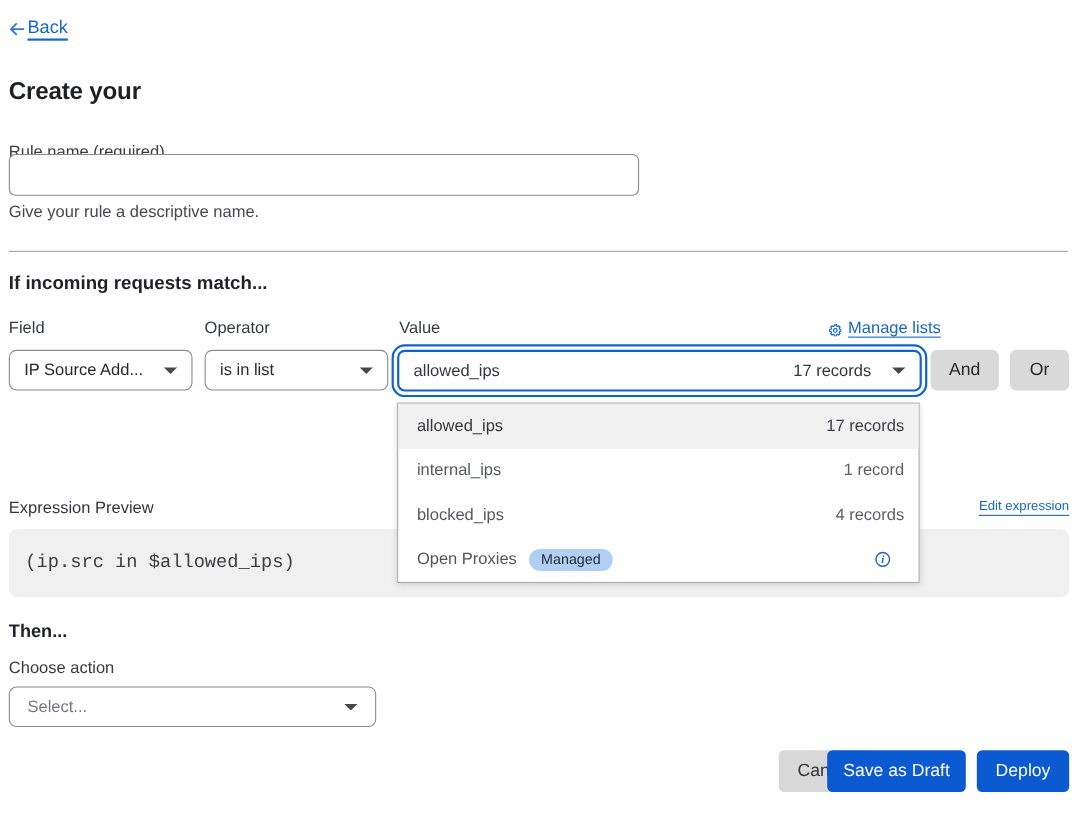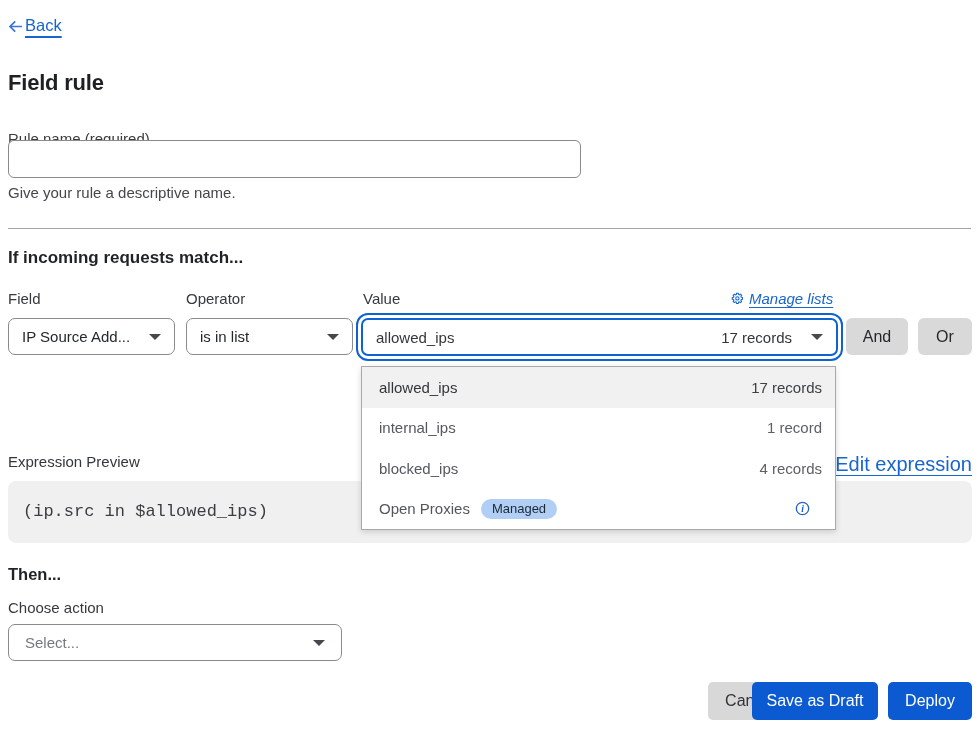--- a/index.html
+++ b/index.html
@@ -19,35 +19,35 @@
 <body>
 <div id="page">
 
   <div class="abs" style="left:8px; top:16px; display:flex; align-items:center;">
     <svg width="15" height="13" viewBox="0 0 15 13" style="display:block; margin-top:2px;">
       <path d="M14 6.5 H2.2 M7.2 1.3 L2 6.5 L7.2 11.7" fill="none" stroke="#3b74d6" stroke-width="1.7"></path>
     </svg>
     <span style="font-size:16.5px; color:#1765cd; margin-left:2px; text-decoration:underline; text-underline-offset:5px; text-decoration-thickness:1.5px;">Back</span>
   </div>
 
-  <div class="abs" style="left:8px; top:70px; font-size:22px; font-weight:700; color:#1e2124; letter-spacing:-0.2px;">Field rule</div>
+  <div class="abs" style="left:8px; top:70px; font-size:22px; font-weight:700; color:#1e2124; letter-spacing:-0.2px;">Create your</div>
 
 
   <div class="abs" style="left:8px; top:130px; font-size:15px; color:#383b40;">Rule name (required)</div>
   <div class="abs" style="left:8px; top:140px; width:573px; height:38px; border:1px solid #8a8a8a; border-radius:6px; background:#fff;"></div>
   <div class="abs" style="left:8px; top:184px; font-size:15px; color:#44474c;">Give your rule a descriptive name.</div>
 
   <div class="abs" style="left:8px; top:228px; width:963px; height:1px; background:#a2a2a2;"></div>
 
   <div class="abs" style="left:8px; top:248px; font-size:17px; font-weight:700; color:#1f2226;">If incoming requests match...</div>
 
   <div class="abs" style="left:8px; top:290px; font-size:15px; color:#36393e;">Field</div>
   <div class="abs" style="left:186px; top:290px; font-size:15px; color:#36393e;">Operator</div>
   <div class="abs" style="left:363px; top:290px; font-size:15px; color:#36393e;">Value</div>
-  <div class="abs" style="left:731px; top:290px; display:flex; font-style:italic;">
+  <div class="abs" style="left:753px; top:290px; display:flex; align-items:center;">
     <svg width="12" height="12" viewBox="0 0 16 16" style="display:block; margin-top:2px;">
       <path fill="none" stroke="#1765cd" stroke-width="1.4" d="M9.7 1.6l.3 1.7 1.2.5 1.4-1 1.6 1.6-1 1.4.5 1.2 1.7.3v2.3l-1.7.3-.5 1.2 1 1.4-1.6 1.6-1.4-1-1.2.5-.3 1.7H7.4l-.3-1.7-1.2-.5-1.4 1-1.6-1.6 1-1.4-.5-1.2-1.7-.3V7.4l1.7-.3.5-1.2-1-1.4 1.6-1.6 1.4 1 1.2-.5.3-1.7z"></path>
       <circle cx="8.5" cy="8.5" r="2.2" fill="none" stroke="#1765cd" stroke-width="1.4"></circle>
     </svg>
     <span class="link" style="font-size:15px; margin-left:6px; text-decoration:underline; text-underline-offset:3px;">Manage lists</span>
   </div>
 
   <div class="abs sel" style="left:8px; top:318px; width:167px; height:37px; padding:0 13px;">
     <span style="font-size:15px; color:#24292e;">IP Source Add...</span>
     <div class="caret" style="margin-left:auto;"></div>
@@ -58,21 +58,21 @@
   </div>
   <div class="abs" style="left:361px; top:318px; width:477px; height:38px; border:2px solid #0f62d2; border-radius:7px; outline:2px solid #0f62d2; outline-offset:3px; background:#fff; display:flex; align-items:center; padding:0 13px;">
     <span style="font-size:15px; color:#33363b;">allowed_ips</span>
     <span style="font-size:15px; color:#33363b; margin-left:auto;">17 records</span>
     <div class="caret" style="margin-left:19px;"></div>
   </div>
   <div class="abs gbtn" style="left:846px; top:318px; width:62px; height:37px;">And</div>
   <div class="abs gbtn" style="left:918px; top:318px; width:54px; height:37px;">Or</div>
 
   <div class="abs" style="left:8px; top:453px; font-size:15px; color:#33363b;">Expression Preview</div>
-  <div class="abs link" style="right:7px; top:453px; font-size:20px; text-decoration:underline; text-underline-offset:4px; text-decoration-thickness:1.2px;margin-left:28px;">Edit expression</div>
+  <div class="abs link" style="right:7px; top:453px; font-size:12px; text-decoration:underline; text-underline-offset:4px; text-decoration-thickness:1.2px;margin-left:28px;">Edit expression</div>
 
   <div class="abs" style="left:8px; top:481px; width:964px; height:62px; background:#f0f0f0; border-radius:8px;"></div>
   <div class="abs" style="left:23px; top:502px; font-family:'Liberation Mono', monospace; font-size:17px; color:#3a3d42;">(ip.src in $allowed_ips)</div>
 
   <div class="abs" style="left:361px; top:366px; width:475px; background:#fff; border:1px solid #a9a9a9; box-shadow:0 2px 6px rgba(0,0,0,0.15);">
     <div class="row" style="background:#f1f1f1;">
         <span>allowed_ips</span>
         <span class="rt">17 records</span>
       </div>
     <div class="row">

